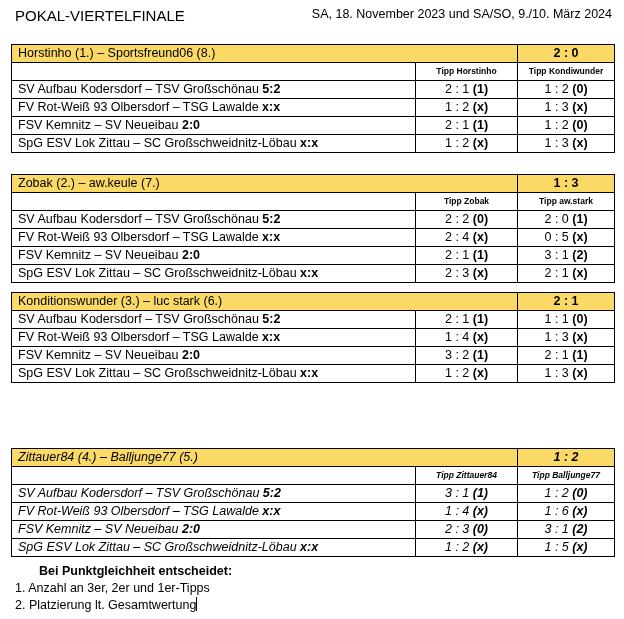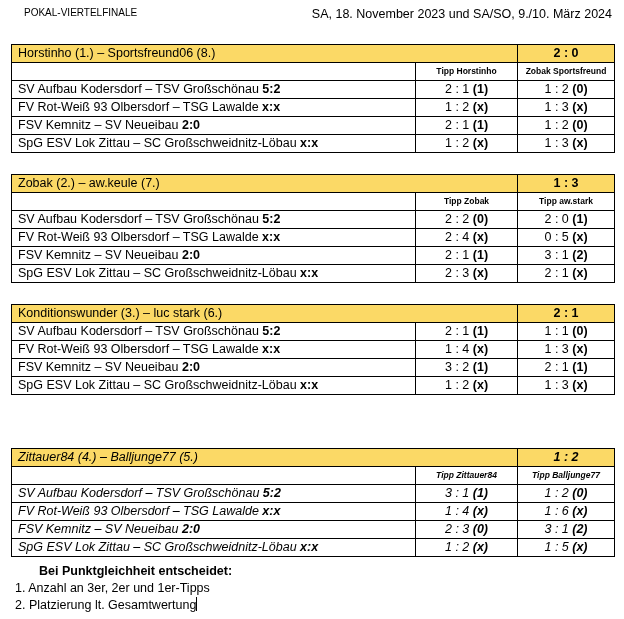--- a/index.html
+++ b/index.html
@@ -1,19 +1,19 @@
 <!DOCTYPE html>
 <html><head>
 <meta charset="utf-8">
 <style>
   html, body { margin: 0; padding: 0; background: #ffffff; }
   body { width: 624px; height: 619px; position: relative; overflow: hidden;
          font-family: "Liberation Sans", "DejaVu Sans", sans-serif; color: #000; font-size: 12.5px; }
   .page-header { position: absolute; top: 7px; left: 15px; right: 12px; height: 18px; }
-  .title { position: absolute; left: 0; top: 0; font-weight: normal; font-size: 10px; margin-left: 9px; }
+  .title { position: absolute; left: 0; top: 0; font-weight: normal; font-size: 15px; }
   .date { position: absolute; right: 0; top: 0; font-size: 12.5px; }
   table.match { position: absolute; left: 11px; width: 603px; border-collapse: collapse; table-layout: fixed; }
   table.match td { border: 1px solid #000; padding: 0 6px; height: 17px; line-height: 17px; white-space: nowrap; overflow: hidden; }
   table.match col.c1 { width: 404px; }
   table.match col.c2 { width: 102px; }
   table.match col.c3 { width: 97px; }
   tr.head td { background: #fbd966; }
   tr.head td.result { text-align: center; font-weight: bold; }
   tr.sub td { font-size: 8.5px; font-weight: bold; text-align: center; height: 17px; }
   tr.game td.tip { text-align: center; }
@@ -38,21 +38,21 @@
         <col class="c3">
       </colgroup>
       <tbody>
         <tr class="head">
           <td colspan="2" style="background: rgb(251, 217, 102);">Horstinho (1.) – Sportsfreund06 (8.)</td>
           <td class="result" style="background: rgb(251, 217, 102);">2 : 0</td>
         </tr>
         <tr class="sub">
           <td></td>
           <td>Tipp Horstinho</td>
-          <td>Zobak Sportsfreund</td>
+          <td>Tipp Kondiwunder</td>
         </tr>
         <tr class="game">
           <td><span>SV Aufbau Kodersdorf – TSV Großschönau </span><span class="b">5:2</span></td>
           <td class="tip"><span>2 : 1 </span><span class="b">(1)</span></td>
           <td class="tip"><span>1 : 2 </span><span class="b">(0)</span></td>
         </tr>
         <tr class="game">
           <td><span>FV Rot-Weiß 93 Olbersdorf – TSG Lawalde </span><span class="b">x:x</span></td>
           <td class="tip"><span>1 : 2 </span><span class="b">(x)</span></td>
           <td class="tip"><span>1 : 3 </span><span class="b">(x)</span></td>
@@ -100,21 +100,21 @@
           <td class="tip"><span>2 : 1 </span><span class="b">(1)</span></td>
           <td class="tip"><span>3 : 1 </span><span class="b">(2)</span></td>
         </tr>
         <tr class="game">
           <td><span>SpG ESV Lok Zittau – SC Großschweidnitz-Löbau </span><span class="b">x:x</span></td>
           <td class="tip"><span>2 : 3 </span><span class="b">(x)</span></td>
           <td class="tip"><span>2 : 1 </span><span class="b">(x)</span></td>
         </tr>
       </tbody>
     </table>
-    <table class="match" style="top: 304px;">
+    <table class="match" style="top: 292px;">
       <colgroup>
         <col class="c1">
         <col class="c2">
         <col class="c3">
       </colgroup>
       <tbody>
         <tr class="head">
           <td colspan="2" style="background: rgb(251, 217, 102);">Konditionswunder (3.) – luc stark (6.)</td>
           <td class="result" style="background: rgb(251, 217, 102);">2 : 1</td>
         </tr>

